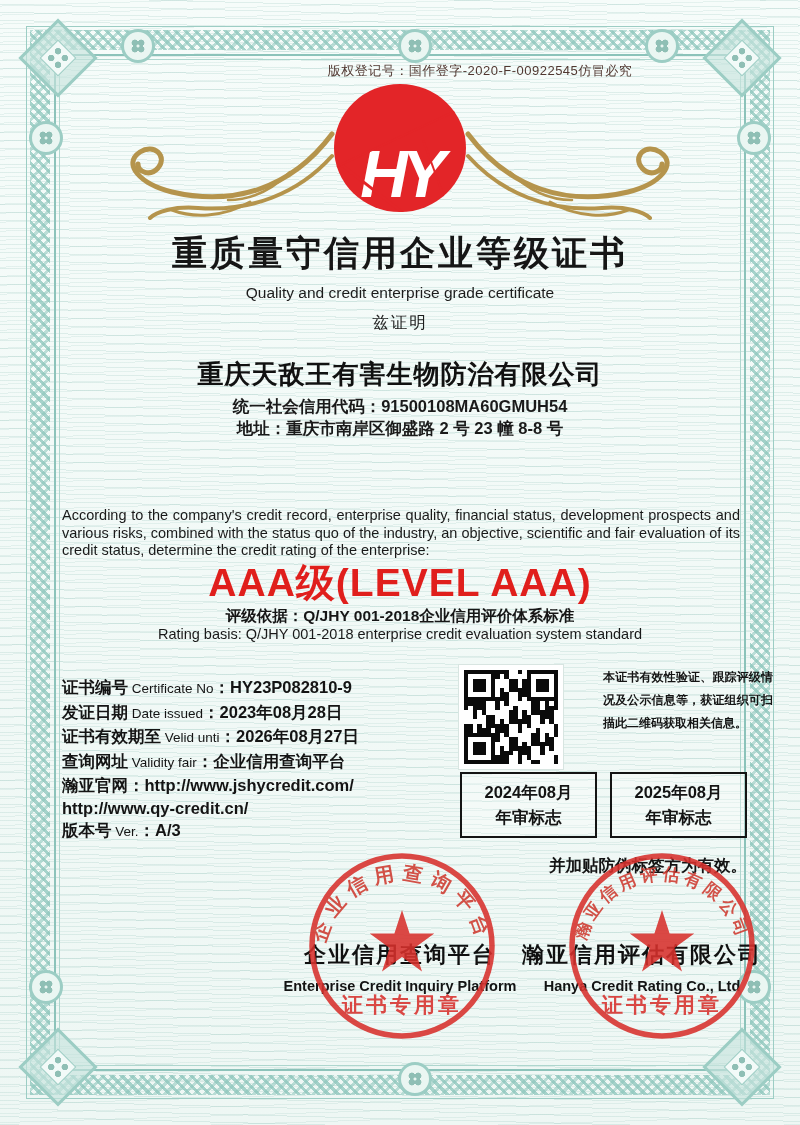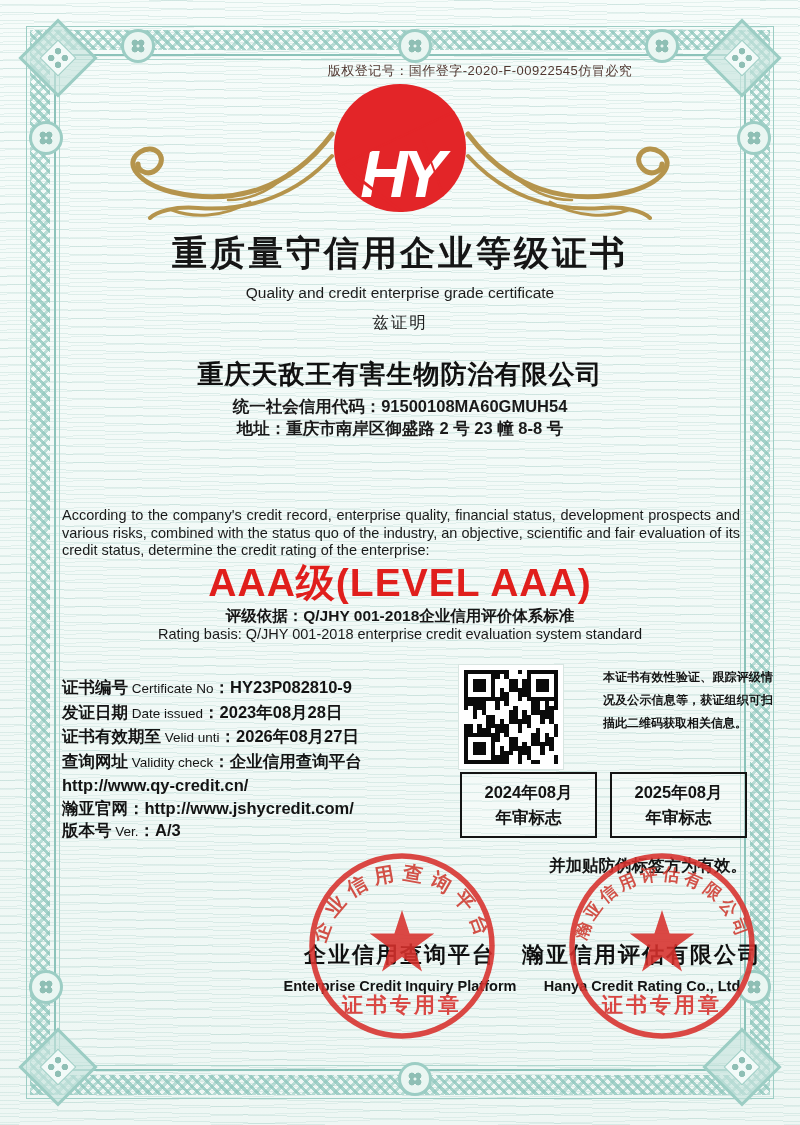--- a/index.html
+++ b/index.html
@@ -190,24 +190,24 @@
     <div class="drow">
       <span class="cn">证书编号</span><span class="en"> Certificate No</span><span class="val">：HY23P082810-9</span>
     </div>
     <div class="drow">
       <span class="cn">发证日期</span><span class="en"> Date issued</span><span class="val">：2023年08月28日</span>
     </div>
     <div class="drow">
       <span class="cn">证书有效期至</span><span class="en"> Velid unti</span><span class="val">：2026年08月27日</span>
     </div>
     <div class="drow">
-      <span class="cn">查询网址</span><span class="en"> Validity check</span><span class="val">：企业信用查询平台</span>
-    </div>
+      <span class="cn">查询网址</span><span class="en"> Validity fair</span><span class="val">：企业信用查询平台</span>
+    </div>
+    <div class="drow val" style="font-size:16.5px;font-weight:600;">瀚亚官网：http://www.jshycredit.com/</div>
     <div class="drow val" style="font-size:16.5px;font-weight:600;">http://www.qy-credit.cn/</div>
-    <div class="drow val" style="font-size:16.5px;font-weight:600;">瀚亚官网：http://www.jshycredit.com/</div>
     <div class="drow">
       <span class="cn">版本号</span><span class="en"> Ver.</span><span class="val">：A/3</span>
     </div>
   </div>
 
   <div class="qr-wrap">
     <div class="qr-grid" id="qr">
         <i style="grid-area:1/1"></i>
         <i style="grid-area:1/2"></i>
         <i style="grid-area:1/3"></i>

